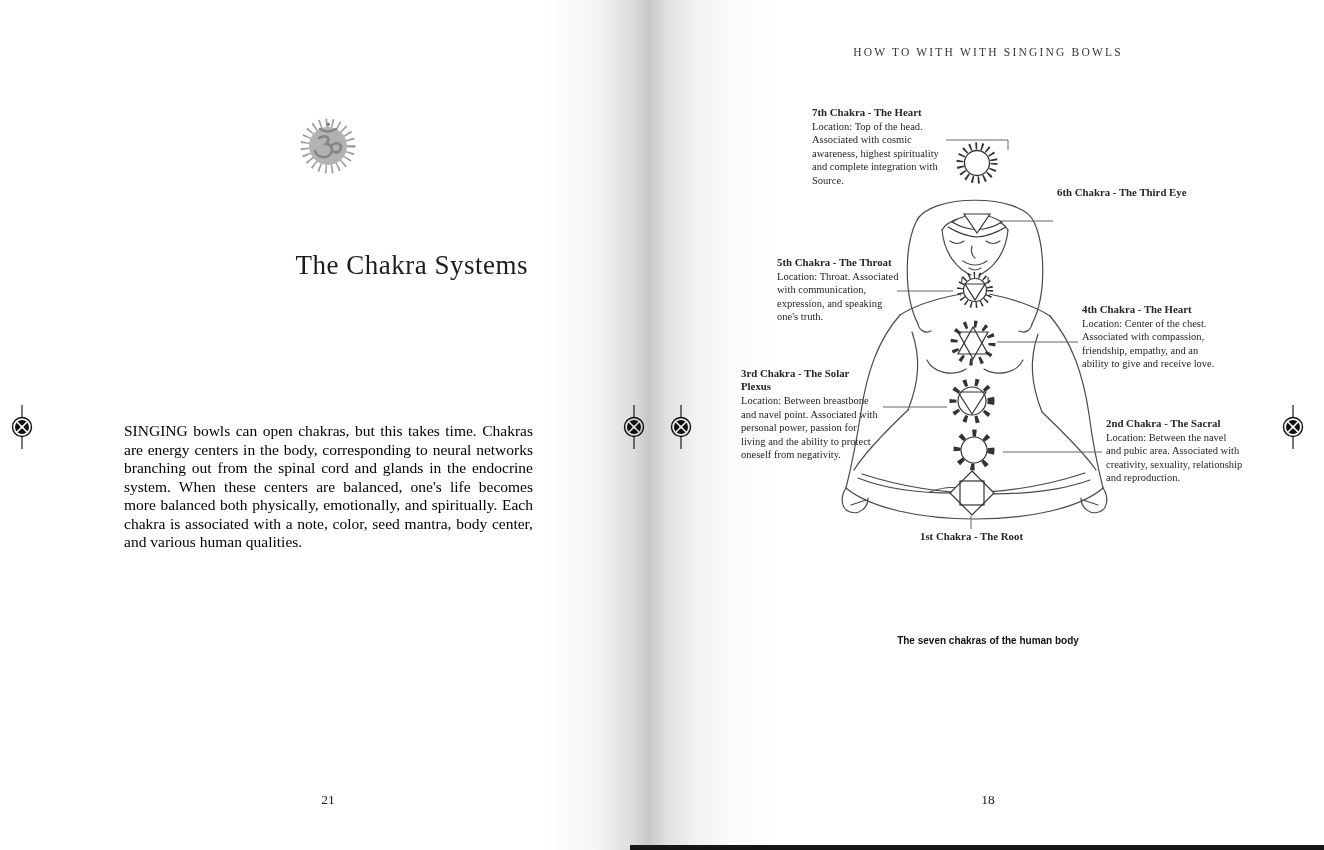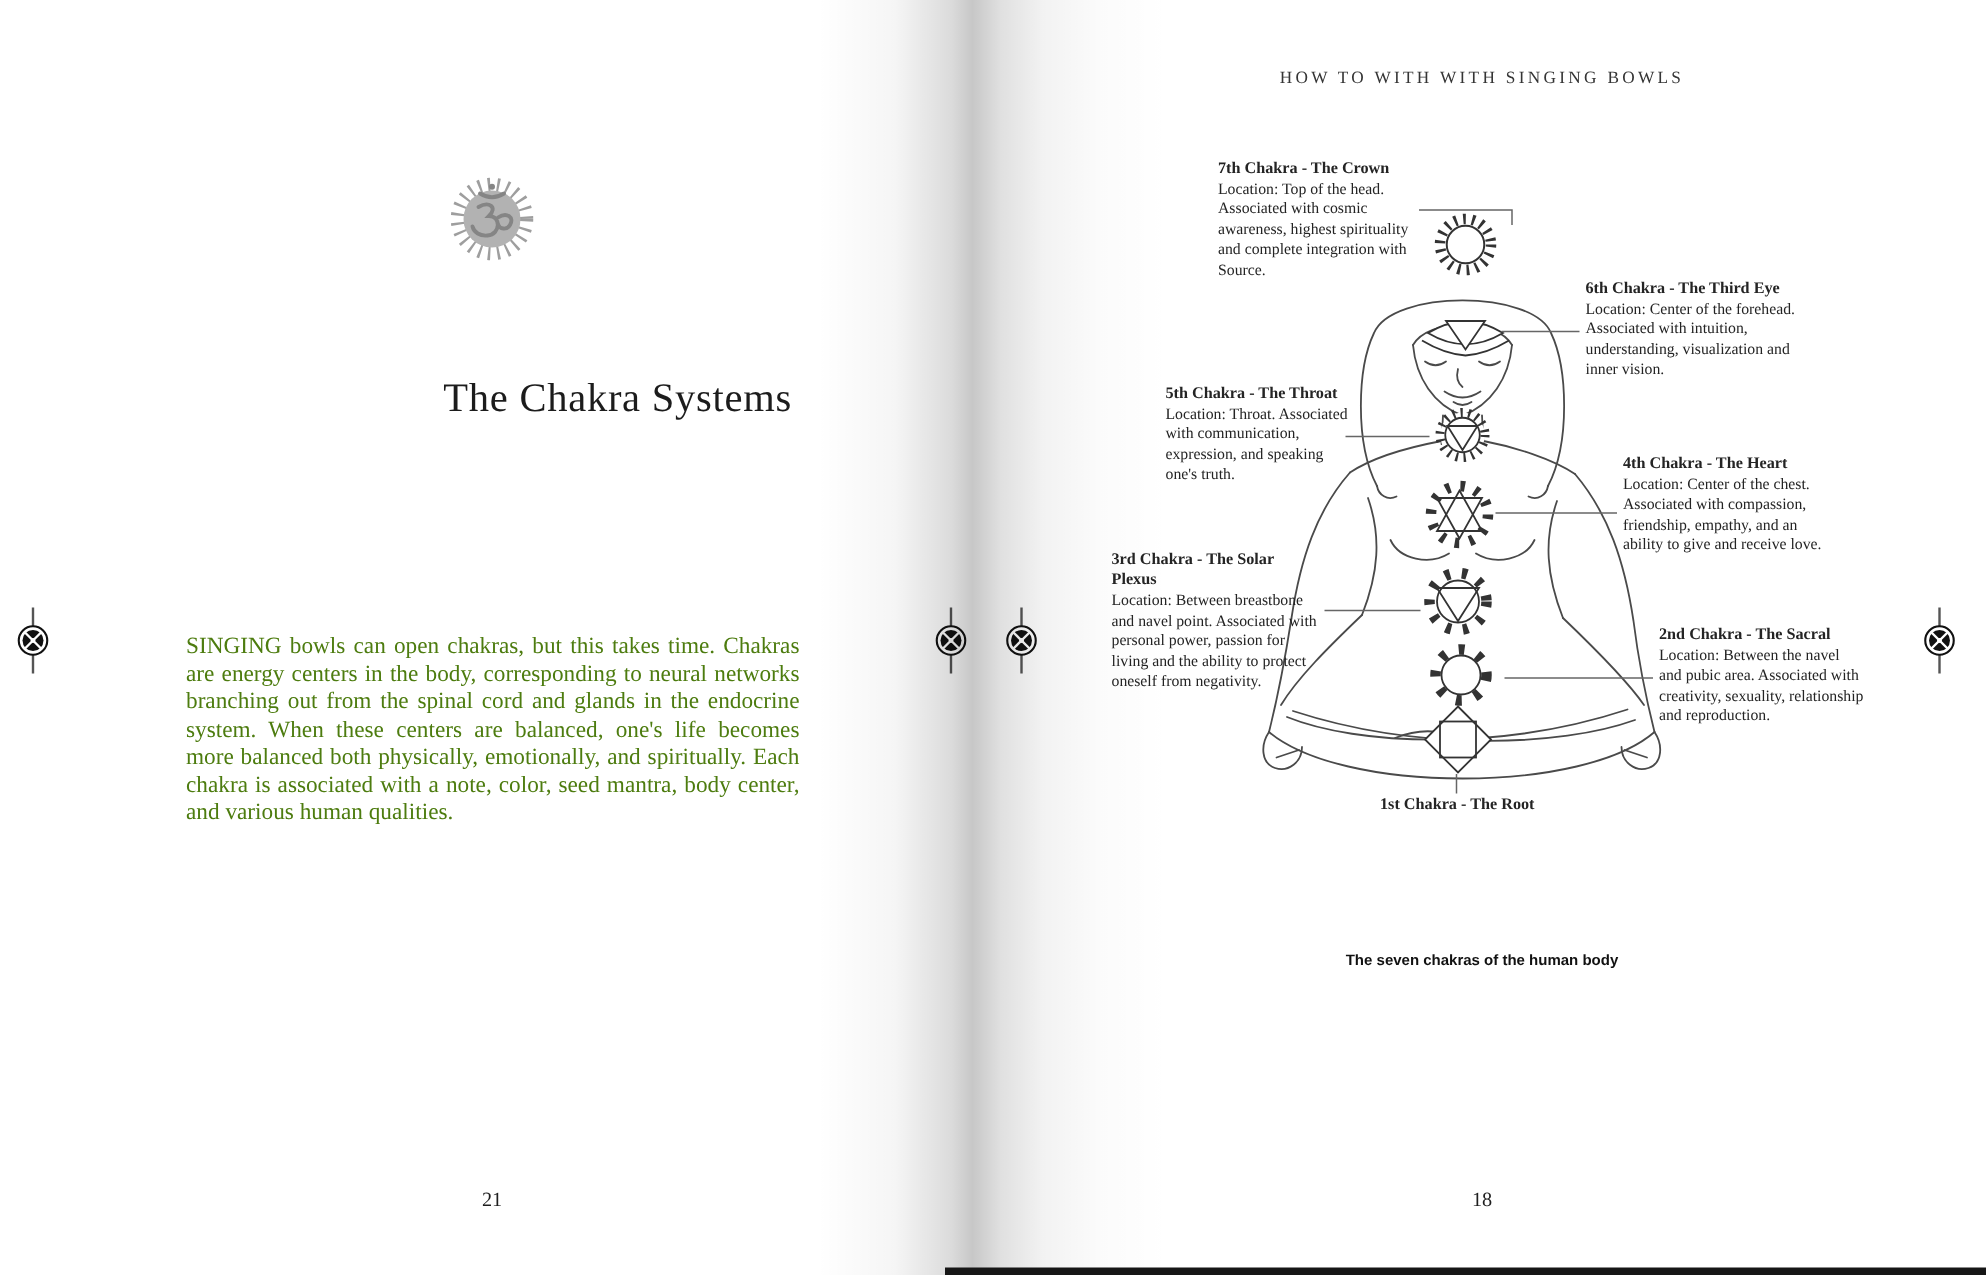--- a/index.html
+++ b/index.html
@@ -22,21 +22,21 @@
     background:#161616;
   }
   
   #om-medallion{ position:absolute; left:296px; top:114px; width:64px; height:64px; }
   #chapter-title{
     position:absolute; left:128px; top:250px; width:400px;
     text-align:right; font-size:27px; letter-spacing:0.5px; color:#1c1c1c;
   }
   #body-paragraph{
     position:absolute; left:124px; top:422px; width:409px;
-    font-size:15.5px; line-height:18.5px; text-align:justify; color:#4d7c0f;
+    font-size:15.5px; line-height:18.5px; text-align:justify; color:#000000;
   }
   .page-number{ position:absolute; font-size:13.5px; color:#1e1e1e; text-align:center; }
   #page-number-left{ left:128px; top:792px; width:400px; }
   #page-number-right{ left:740px; top:792px; width:496px; }
   
   #running-header{
     position:absolute; left:740px; top:46px; width:496px;
     text-align:center; font-size:11.5px; letter-spacing:2.2px; color:#353535;
   }
   #figure-svg{ position:absolute; left:740px; top:95px; width:520px; height:445px; }
@@ -174,26 +174,25 @@
         <line x1="1001" y1="221" x2="1053" y2="221"></line>
         <line x1="897" y1="291" x2="953" y2="291"></line>
         <line x1="997" y1="342" x2="1078" y2="342"></line>
         <line x1="883" y1="407" x2="947" y2="407"></line>
         <line x1="1003" y1="452" x2="1102" y2="452"></line>
         <line x1="971" y1="516" x2="971" y2="529"></line>
       </g>
     </svg>
 
     <div id="lbl-7" class="chakra-label">
-      <b>7th Chakra - The Crown</b>
+      <b>7th Chakra - The Heart</b>
       <span>Location: Top of the head. Associated with cosmic awareness, highest spirituality and complete integration with Source.</span>
     </div>
     <div id="lbl-6" class="chakra-label">
       <b>6th Chakra - The Third Eye</b>
-      <span>Location: Center of the forehead. Associated with intuition, understanding, visualization and inner vision.</span>
     </div>
     <div id="lbl-5" class="chakra-label">
       <b>5th Chakra - The Throat</b>
       <span>Location: Throat. Associated with communication, expression, and speaking one's truth.</span>
     </div>
     <div id="lbl-4" class="chakra-label">
       <b>4th Chakra - The Heart</b>
       <span>Location: Center of the chest. Associated with compassion, friendship, empathy, and an ability to give and receive love.</span>
     </div>
     <div id="lbl-3" class="chakra-label">

